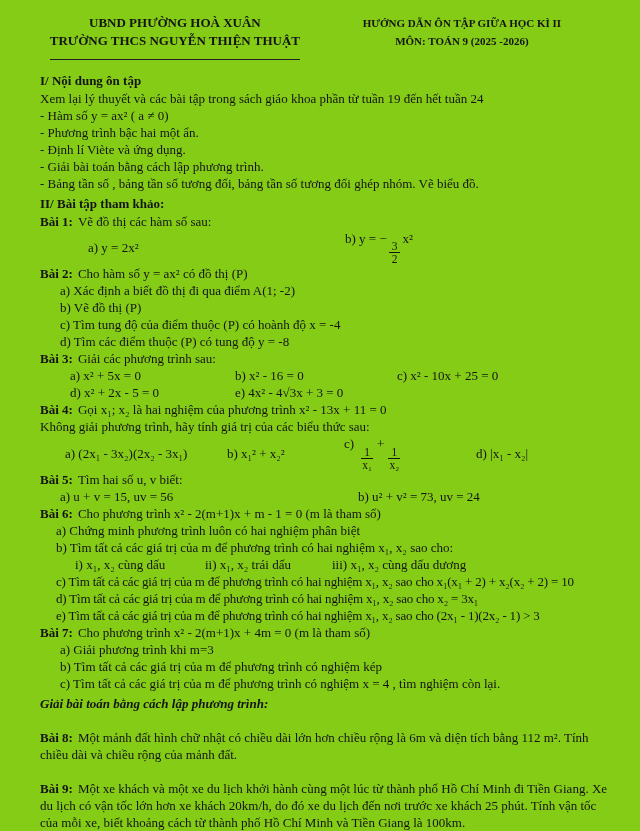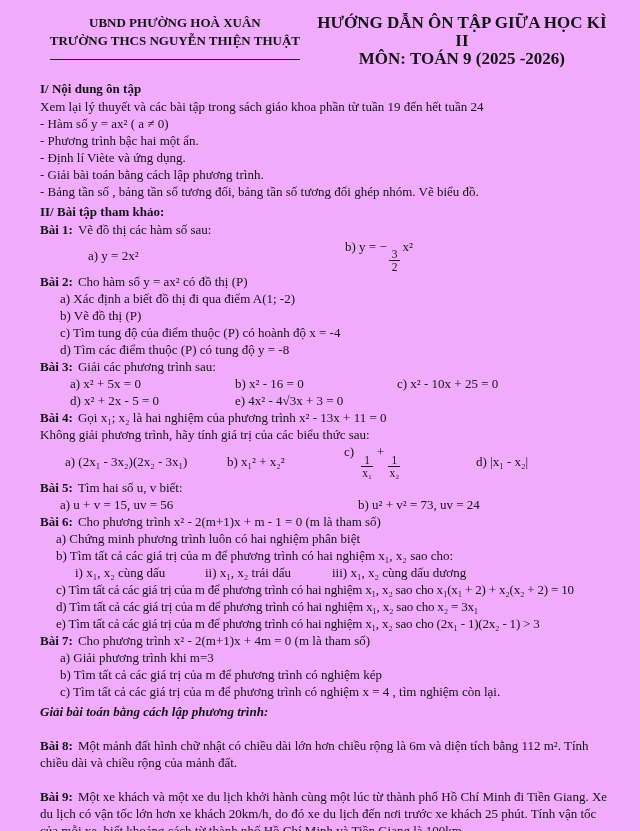--- a/index.html
+++ b/index.html
@@ -3,26 +3,26 @@
 <meta charset="utf-8">
 <style>
   * { box-sizing: border-box; margin: 0; padding: 0; }
   html,body { background:#fff; }
   body {
     width: 640px; height: 831px;
     font-family: "Liberation Serif", "DejaVu Serif", serif;
     color: #141414;
     font-size: 13px;
   }
-  .page { width: 640px; height: 831px; padding: 14px 26px 8px 40px; overflow: hidden; background:#f0abfc; }
+  .page { width: 640px; height: 831px; padding: 14px 26px 8px 40px; overflow: hidden; background:#84cc16; }
 
   
   .doc-header { display: flex; justify-content: space-between; margin-bottom: 12px; }
   .header-left  { width: 47%; text-align: center; font-weight: bold; line-height: 18px; }
-  .header-right { width: 53%; text-align: center; font-weight: bold; line-height: 18px; font-size: 17px; }
+  .header-right { width: 53%; text-align: center; font-weight: bold; line-height: 18px; font-size: 11px; }
   .school-name { display: inline-block; border-bottom: 1.5px solid #222; padding-bottom: 9px; }
 
   
   .line   { line-height: 17px; }
   .h1     { font-weight: bold; line-height: 18px; margin-top: 3px; }
   .ex-head{ line-height: 17px; }
   .ex-label { font-weight: bold; margin-right: 5px; }
   .indent { padding-left: 20px; }
   .indent-sm { padding-left: 16px; }
   .tight  { letter-spacing: -0.2px; }

